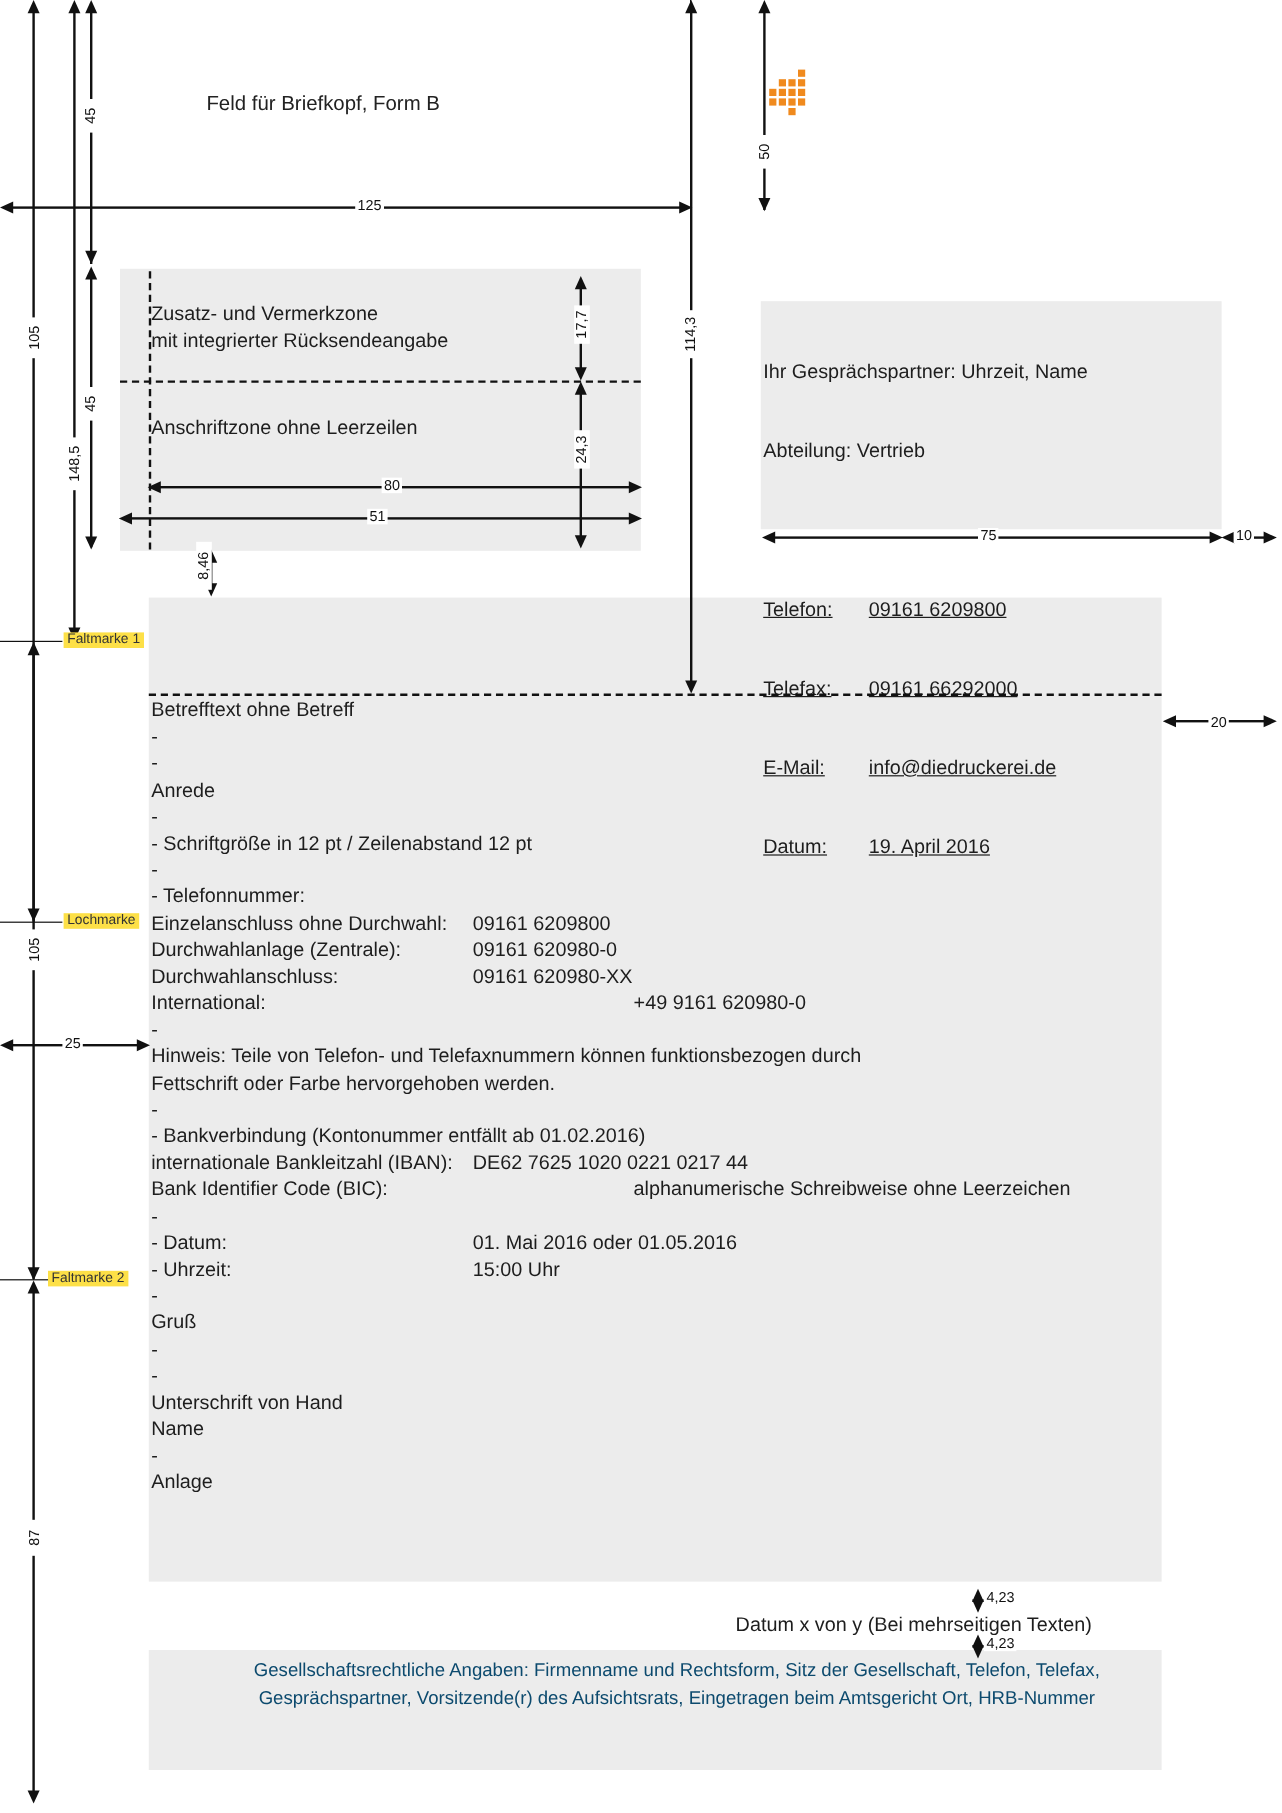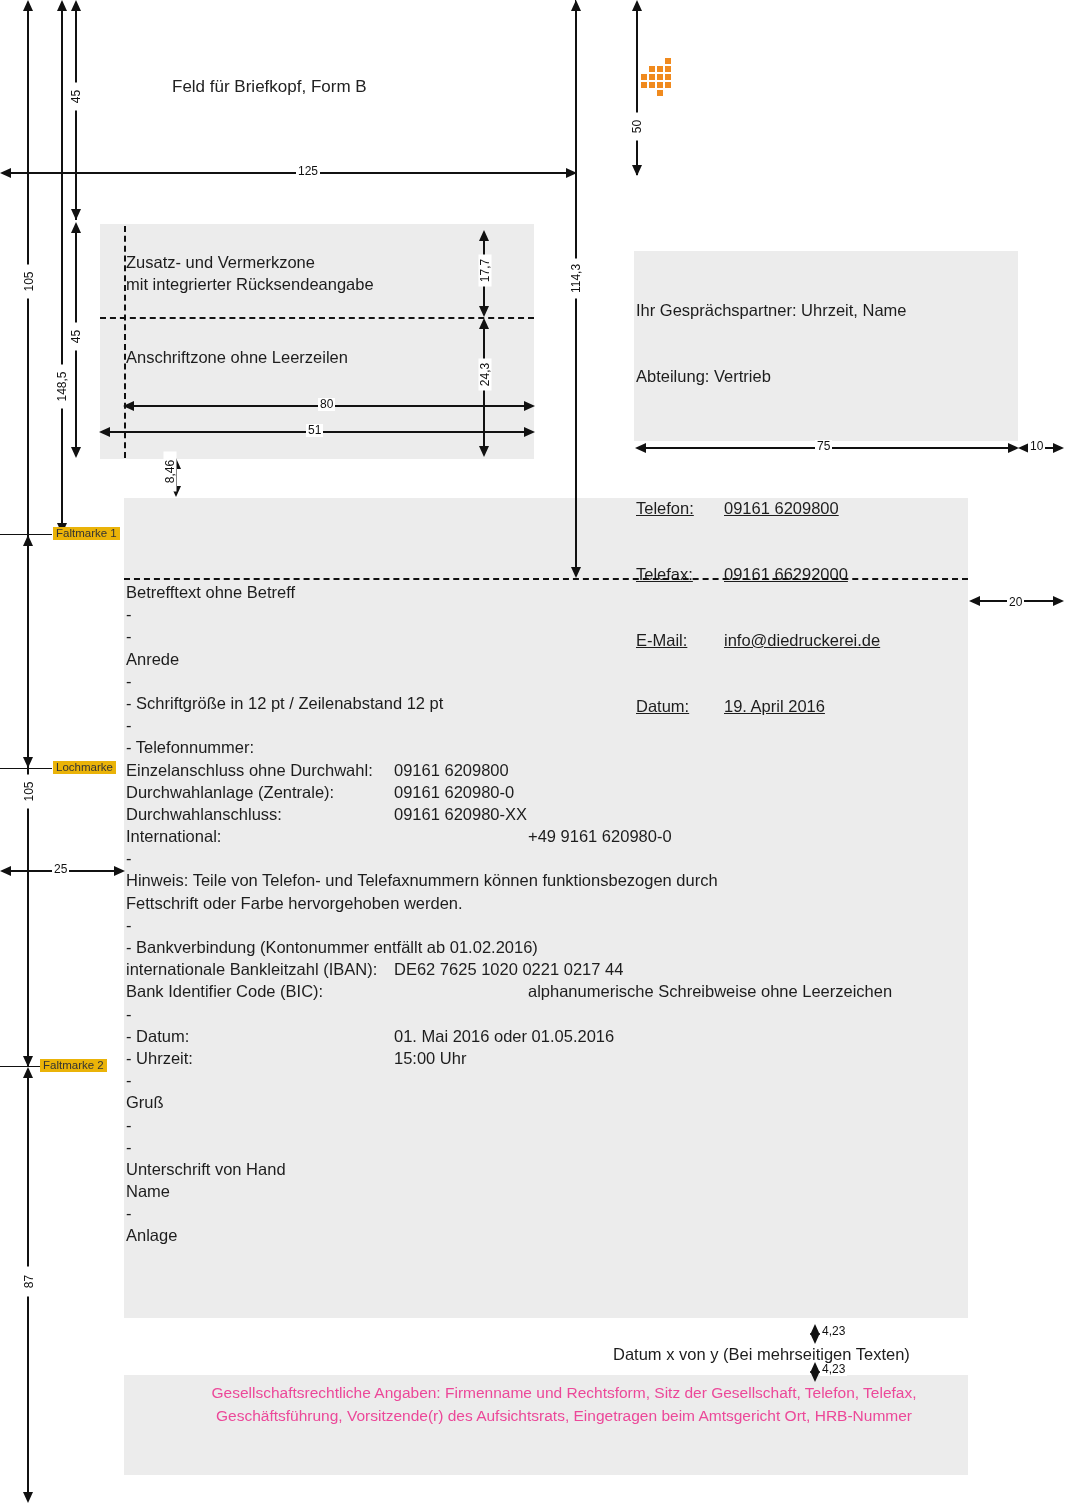--- a/index.html
+++ b/index.html
@@ -46,21 +46,21 @@
     white-space:nowrap;
   }
   .dlab.vert {
     transform:rotate(-90deg);
     transform-origin:center center;
   }
   .marklab {
     position:absolute;
     font-size:11.5px;
     color:#333;
-    background:#eab308;
+    background:#fde047;
     padding:0 3px;
     white-space:nowrap;
     line-height:13px;
   }
 
   
   .ttl {
     position:absolute;
     font-size:17px;
     color:#222;
@@ -99,21 +99,21 @@
     position:absolute;
     font-size:16.5px;
     color:#1d1d1d;
     white-space:nowrap;
   }
   .legal {
     position:absolute;
     font-size:15.5px;
     line-height:23px;
     text-align:center;
-    color:#ec4899;
+    color:#0c4a6e;
     padding-left:36px;
   }
 
   
   #logo { position:absolute; display:flex; align-items:center; }
   #logo .mark { position:relative; width:30px; height:32px; flex:none; }
   #logo .mark i { position:absolute; width:6px; height:6px; background:#f08a1e; display:block; }
   #logo .word {
     margin-left:14px;
     font-size:36px;
@@ -183,21 +183,21 @@
       <span>19. April 2016</span>
     </div>
   </div>
 
   <div class="body-text" id="body-text" style="left:126px; top:581px;"><div class="ln">Betrefftext ohne Betreff</div><div class="ln">-</div><div class="ln">-</div><div class="ln">Anrede</div><div class="ln">-</div><div class="ln">- Schriftgröße in 12 pt / Zeilenabstand 12 pt</div><div class="ln">-</div><div class="ln">- Telefonnummer:</div><div class="ln tabline"><span class="c1" style="width: 268px;">Einzelanschluss ohne Durchwahl:</span><span>09161 6209800</span></div><div class="ln tabline"><span class="c1" style="width: 268px;">Durchwahlanlage (Zentrale):</span><span>09161 620980-0</span></div><div class="ln tabline"><span class="c1" style="width: 268px;">Durchwahlanschluss:</span><span>09161 620980-XX</span></div><div class="ln tabline"><span class="c1" style="width: 268px;">International:</span><span style="margin-left: 134px;">+49 9161 620980-0</span></div><div class="ln">-</div><div class="ln">Hinweis: Teile von Telefon- und Telefaxnummern können funktionsbezogen durch</div><div class="ln">Fettschrift oder Farbe hervorgehoben werden.</div><div class="ln">-</div><div class="ln">- Bankverbindung (Kontonummer entfällt ab 01.02.2016)</div><div class="ln tabline"><span class="c1" style="width: 268px;">internationale Bankleitzahl (IBAN):</span><span>DE62 7625 1020 0221 0217 44</span></div><div class="ln tabline"><span class="c1" style="width: 268px;">Bank Identifier Code (BIC):</span><span style="margin-left: 134px;">alphanumerische Schreibweise ohne Leerzeichen</span></div><div class="ln">-</div><div class="ln tabline"><span class="c1" style="width: 268px;">- Datum:</span><span>01. Mai 2016 oder 01.05.2016</span></div><div class="ln tabline"><span class="c1" style="width: 268px;">- Uhrzeit:</span><span>15:00 Uhr</span></div><div class="ln">-</div><div class="ln">Gruß</div><div class="ln">-</div><div class="ln">-</div><div class="ln">Unterschrift von Hand</div><div class="ln">Name</div><div class="ln">-</div><div class="ln">Anlage</div></div>
 
   <div class="pagenum" style="left:613px; top:1345px;">Datum x von y (Bei mehrseitigen Texten)</div>
 
   <div class="legal" style="left:124px; top:1381px; width:844px;">
     <div>Gesellschaftsrechtliche Angaben: Firmenname und Rechtsform, Sitz der Gesellschaft, Telefon, Telefax,</div>
-    <div>Geschäftsführung, Vorsitzende(r) des Aufsichtsrats, Eingetragen beim Amtsgericht Ort, HRB-Nummer</div>
+    <div>Gesprächspartner, Vorsitzende(r) des Aufsichtsrats, Eingetragen beim Amtsgericht Ort, HRB-Nummer</div>
   </div>
 
   <div class="dash-v" style="left:124px; top:226px; height:232px;"></div>
 
   <div class="dash-h" style="left:100px; top:317px; width:434px;"></div>
 
   <div class="dash-h" style="left:124px; top:578px; width:844px;"></div>
 
   <div class="vline" style="left:575px; top:0px; height:176px;"></div>
 

